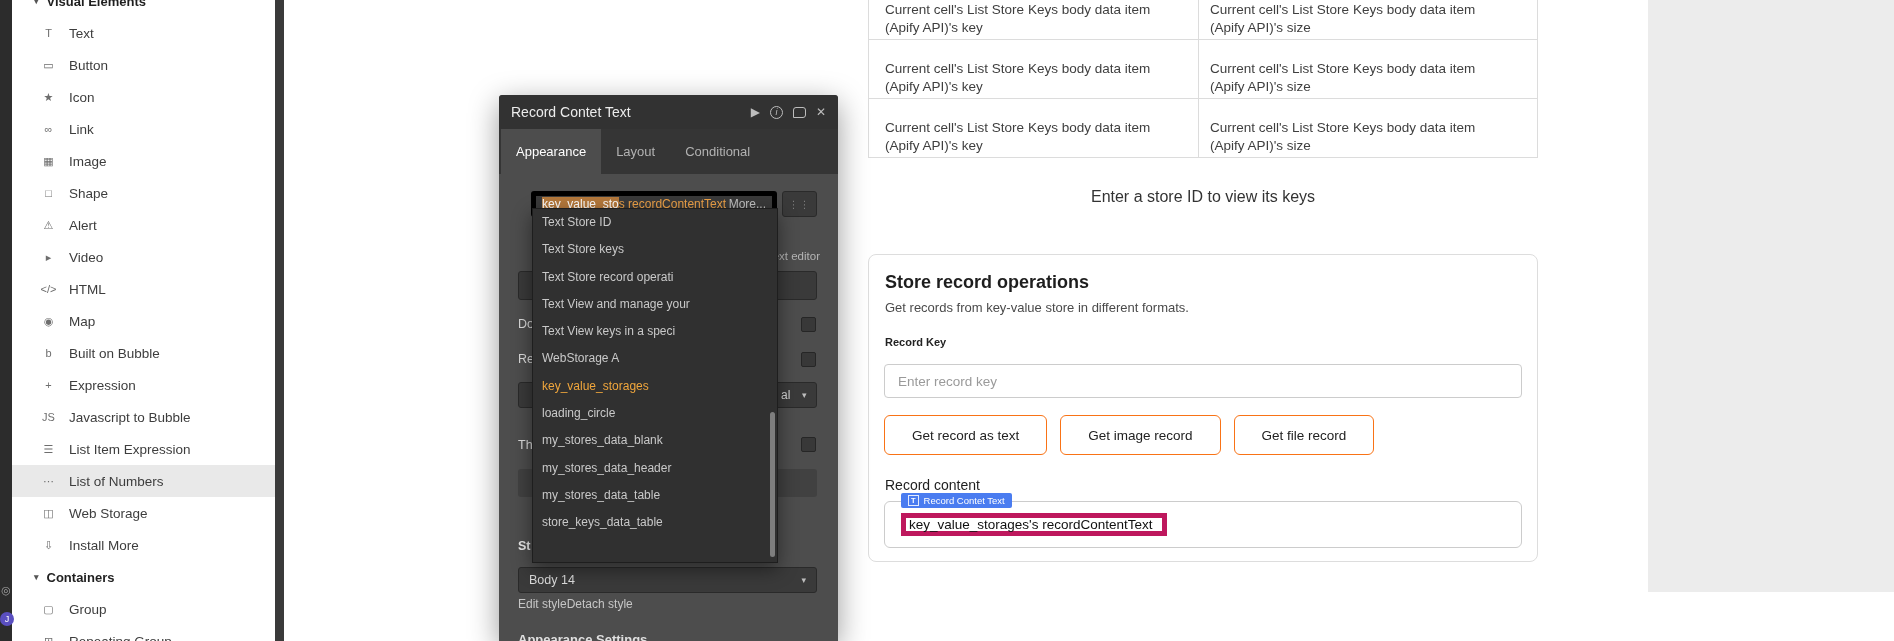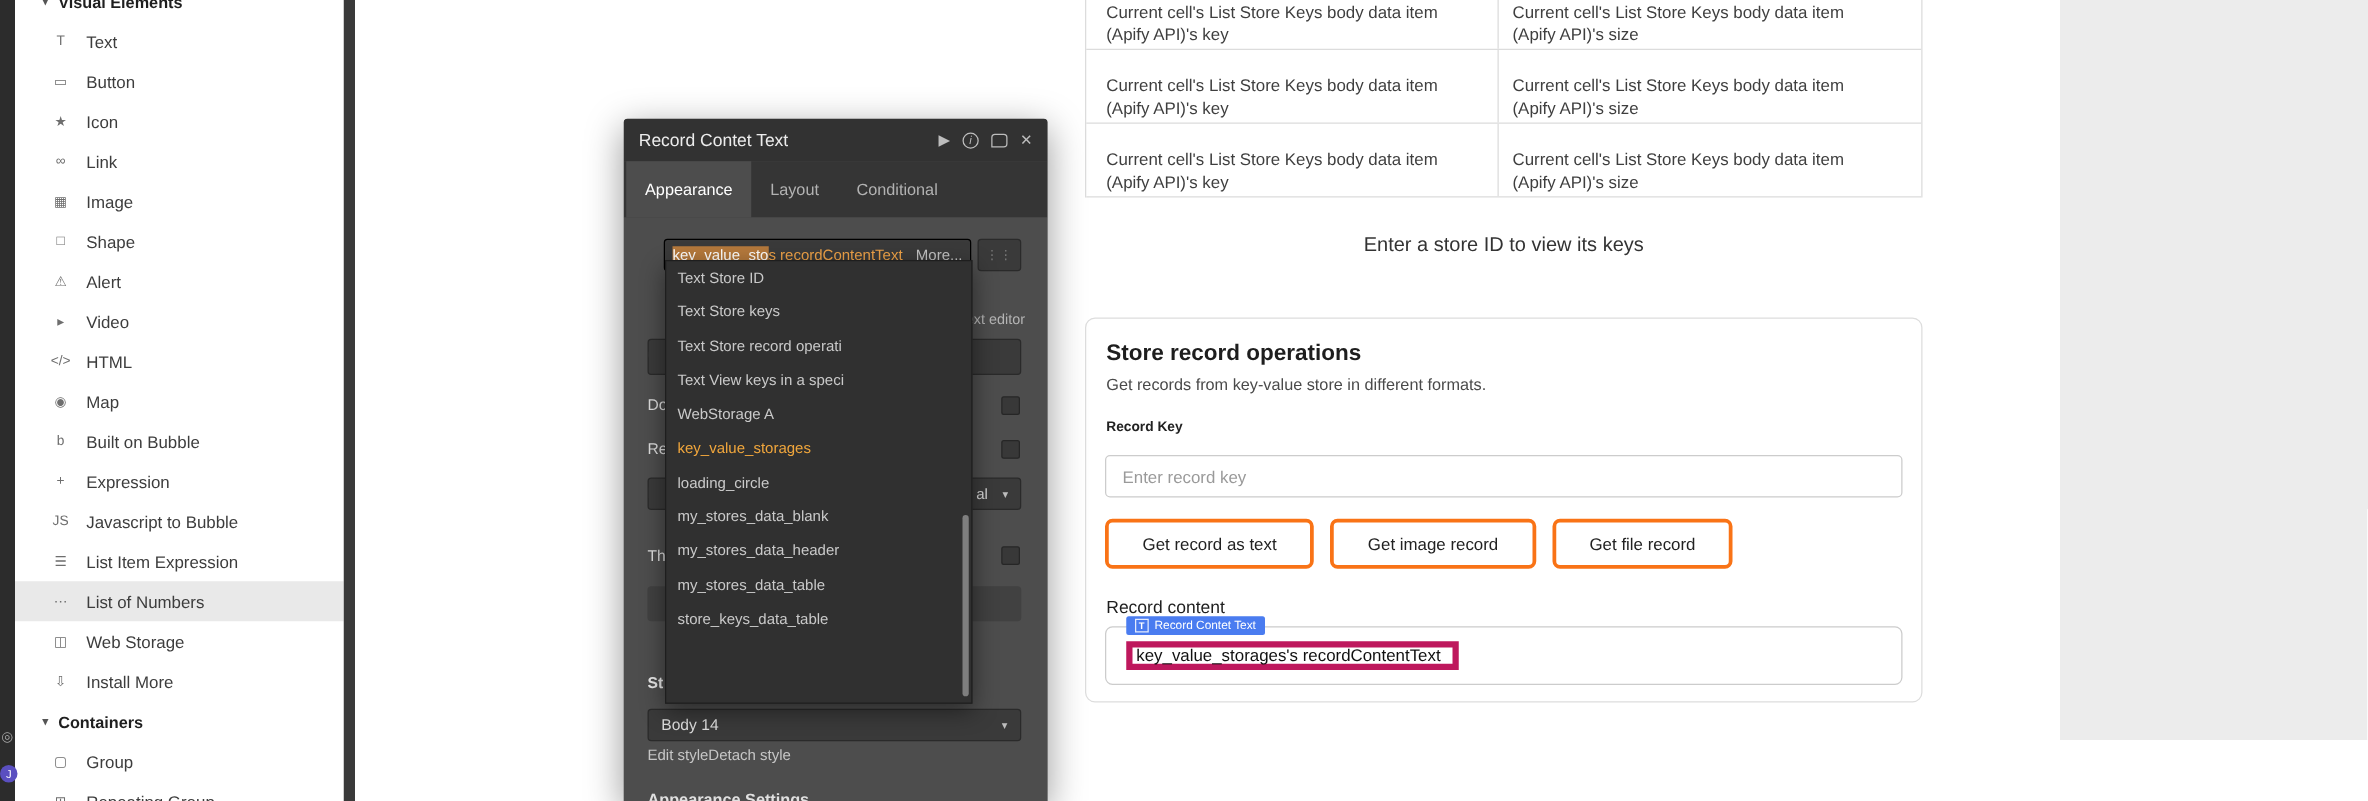--- a/index.html
+++ b/index.html
@@ -30,21 +30,21 @@
   .rg-cell.size{flex:1;padding-left:11px}
   .hint{position:absolute;left:868px;top:188px;width:670px;text-align:center;font-size:16px;color:#333}
 
   .card{position:absolute;left:868px;top:254px;width:670px;height:308px;border:1px solid #ddd;border-radius:8px;background:#fff}
   .card-title{position:absolute;left:16px;top:17px;font-size:18px;font-weight:bold;color:#1e1e1e}
   .card-sub{position:absolute;left:16px;top:45px;font-size:13px;color:#4a4a4a}
   .rk-label{position:absolute;left:16px;top:81px;font-size:11px;font-weight:bold;color:#222}
   .rk-input{position:absolute;left:15px;top:109px;width:638px;height:34px;border:1px solid #ccc;border-radius:4px;font-size:13.5px;padding:16px 13px;color:#333;font-family:"Liberation Sans",sans-serif;outline:none}
   .rk-input::placeholder{color:#9a9a9a}
   .btn-row{position:absolute;left:15px;top:160px;display:flex;gap:13px}
-  .op-btn{height:40px;padding:0 27px;border:3px solid #f97316;border-radius:6px;background:#fff;font-size:13.5px;color:#222;font-family:"Liberation Sans",sans-serif;cursor:pointer;white-space:nowrap}
+  .op-btn{height:40px;padding:0 27px;border:1px solid #f97316;border-radius:6px;background:#fff;font-size:13.5px;color:#222;font-family:"Liberation Sans",sans-serif;cursor:pointer;white-space:nowrap}
   .rc-label{position:absolute;left:16px;top:222px;font-size:14px;color:#1e1e1e}
   .rc-box{position:absolute;left:15px;top:246px;width:638px;height:47px;border:1px solid #ccc;border-radius:6px;background:#fff}
   .sel-tag{position:absolute;left:32px;top:238px;height:15px;background:#4a7cf0;color:#fff;font-size:9.5px;display:flex;align-items:center;gap:5px;padding:0 7px;border-radius:2px;z-index:2;white-space:nowrap}
   .tag-icon{font-size:7.5px;font-weight:bold;border:1px solid rgba(255,255,255,.85);padding:0 2px;line-height:9px}
   .sel-el{position:absolute;left:32px;top:258px;width:266px;height:23px;border:5px solid #be185d;display:flex;align-items:center;padding-left:3px;font-size:13.5px;color:#101010;z-index:2;background:#fff;white-space:nowrap}
 
   
   .prop{position:absolute;left:499px;top:95px;width:339px;height:546px;background:#4d4d4d;box-shadow:0 8px 30px rgba(0,0,0,.4);z-index:50;border-radius:3px 3px 0 0;overflow:hidden}
   .prop-header{height:34px;background:#323232;display:flex;align-items:center;padding:0 12px;border-radius:3px 3px 0 0}
   .prop-title{color:#ececec;font-size:14px;flex:1;white-space:nowrap}
@@ -52,21 +52,21 @@
   .hicon{display:flex;align-items:center;justify-content:center;font-size:11px;cursor:pointer}
   .hicon.play{font-size:12px}
   .hicon.info{border:1px solid #bdbdbd;border-radius:50%;width:13px;height:13px;font-size:9px;font-style:italic}
   .hicon.comment{border:1px solid #bdbdbd;border-radius:3px 3px 3px 0;width:13px;height:11px}
   .hicon.close{font-size:12px}
   .prop-tabs{height:45px;background:#353535;display:flex;align-items:stretch;padding-left:2px}
   .prop-tab{padding:0 15px;display:flex;align-items:center;font-size:13px;color:#b2b2b2;cursor:pointer;white-space:nowrap}
   .prop-tab.active{background:#4d4d4d;color:#fff}
   .prop-body{position:relative;height:467px;background:#4d4d4d}
 
-  .composer{position:absolute;left:32px;top:17px;width:246px;height:26px;background:#3a3a3a;border:1px solid #000000;border-radius:3px;display:flex;align-items:center;padding:0 6px;font-size:12px;white-space:nowrap;overflow:hidden;z-index:2}
+  .composer{position:absolute;left:32px;top:17px;width:246px;height:26px;background:#3a3a3a;border:5px solid #000000;border-radius:3px;display:flex;align-items:center;padding:0 6px;font-size:12px;white-space:nowrap;overflow:hidden;z-index:2}
   .comp-sel{background:#b5793c;color:#fff}
   .comp-rest{color:#f0a348}
   .comp-more{margin-left:auto;color:#c2c2c2}
   .comp-side{position:absolute;left:283px;top:17px;width:35px;height:26px;background:#3a3a3a;border:1px solid #2a2a2a;border-radius:3px;display:flex;align-items:center;justify-content:center;color:#7d7d7d;font-size:10px;letter-spacing:1px;z-index:2;cursor:pointer}
 
   .dropdown{position:absolute;left:33px;top:34px;width:246px;height:355px;background:#303030;border:1px solid #1e1e1e;box-shadow:0 6px 18px rgba(0,0,0,.45);z-index:5;overflow:hidden}
   .dd-item{height:27.3px;line-height:27px;padding-left:9px;font-size:12px;color:#c9c9c9;white-space:nowrap;cursor:pointer}
   .dd-item.highlighted{color:#f0a63c}
   .dd-scroll{position:absolute;right:2px;top:203px;width:5px;height:145px;background:#7e7e7e;border-radius:3px;cursor:pointer}
 
@@ -331,20 +331,21 @@
 
     <div class="dropdown">
       <div>
 
           <div class="dd-item">Text Store ID</div>
 
           <div class="dd-item">Text Store keys</div>
 
           <div class="dd-item">Text Store record operati</div>
 
+          <div class="dd-item">Text View and manage your</div>
 
           <div class="dd-item">Text View keys in a speci</div>
 
           <div class="dd-item">WebStorage A</div>
 
           <div class="dd-item highlighted">key_value_storages</div>
 
           <div class="dd-item">loading_circle</div>
 
           <div class="dd-item">my_stores_data_blank</div>

